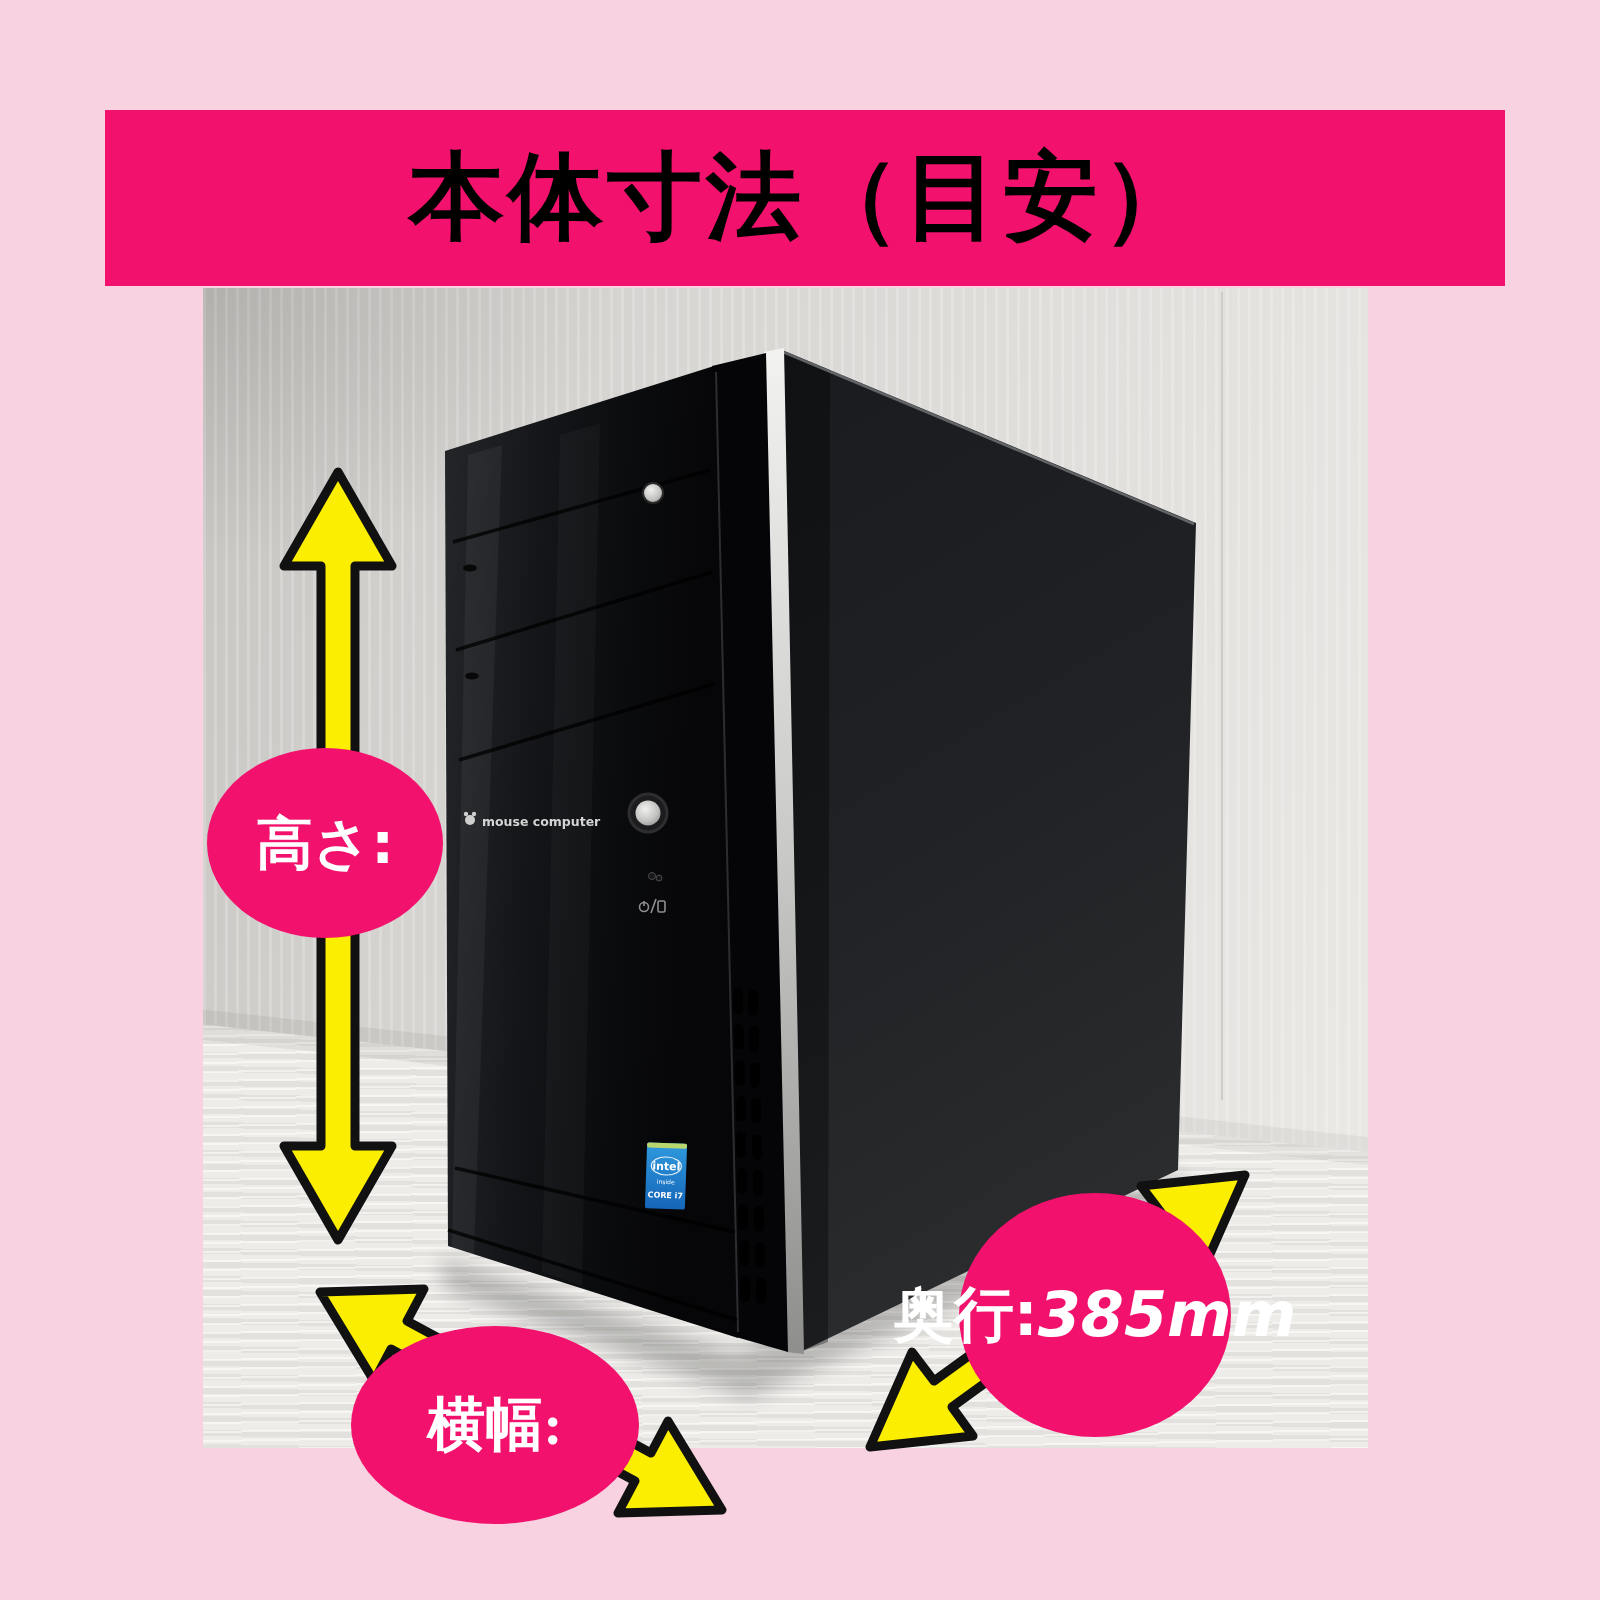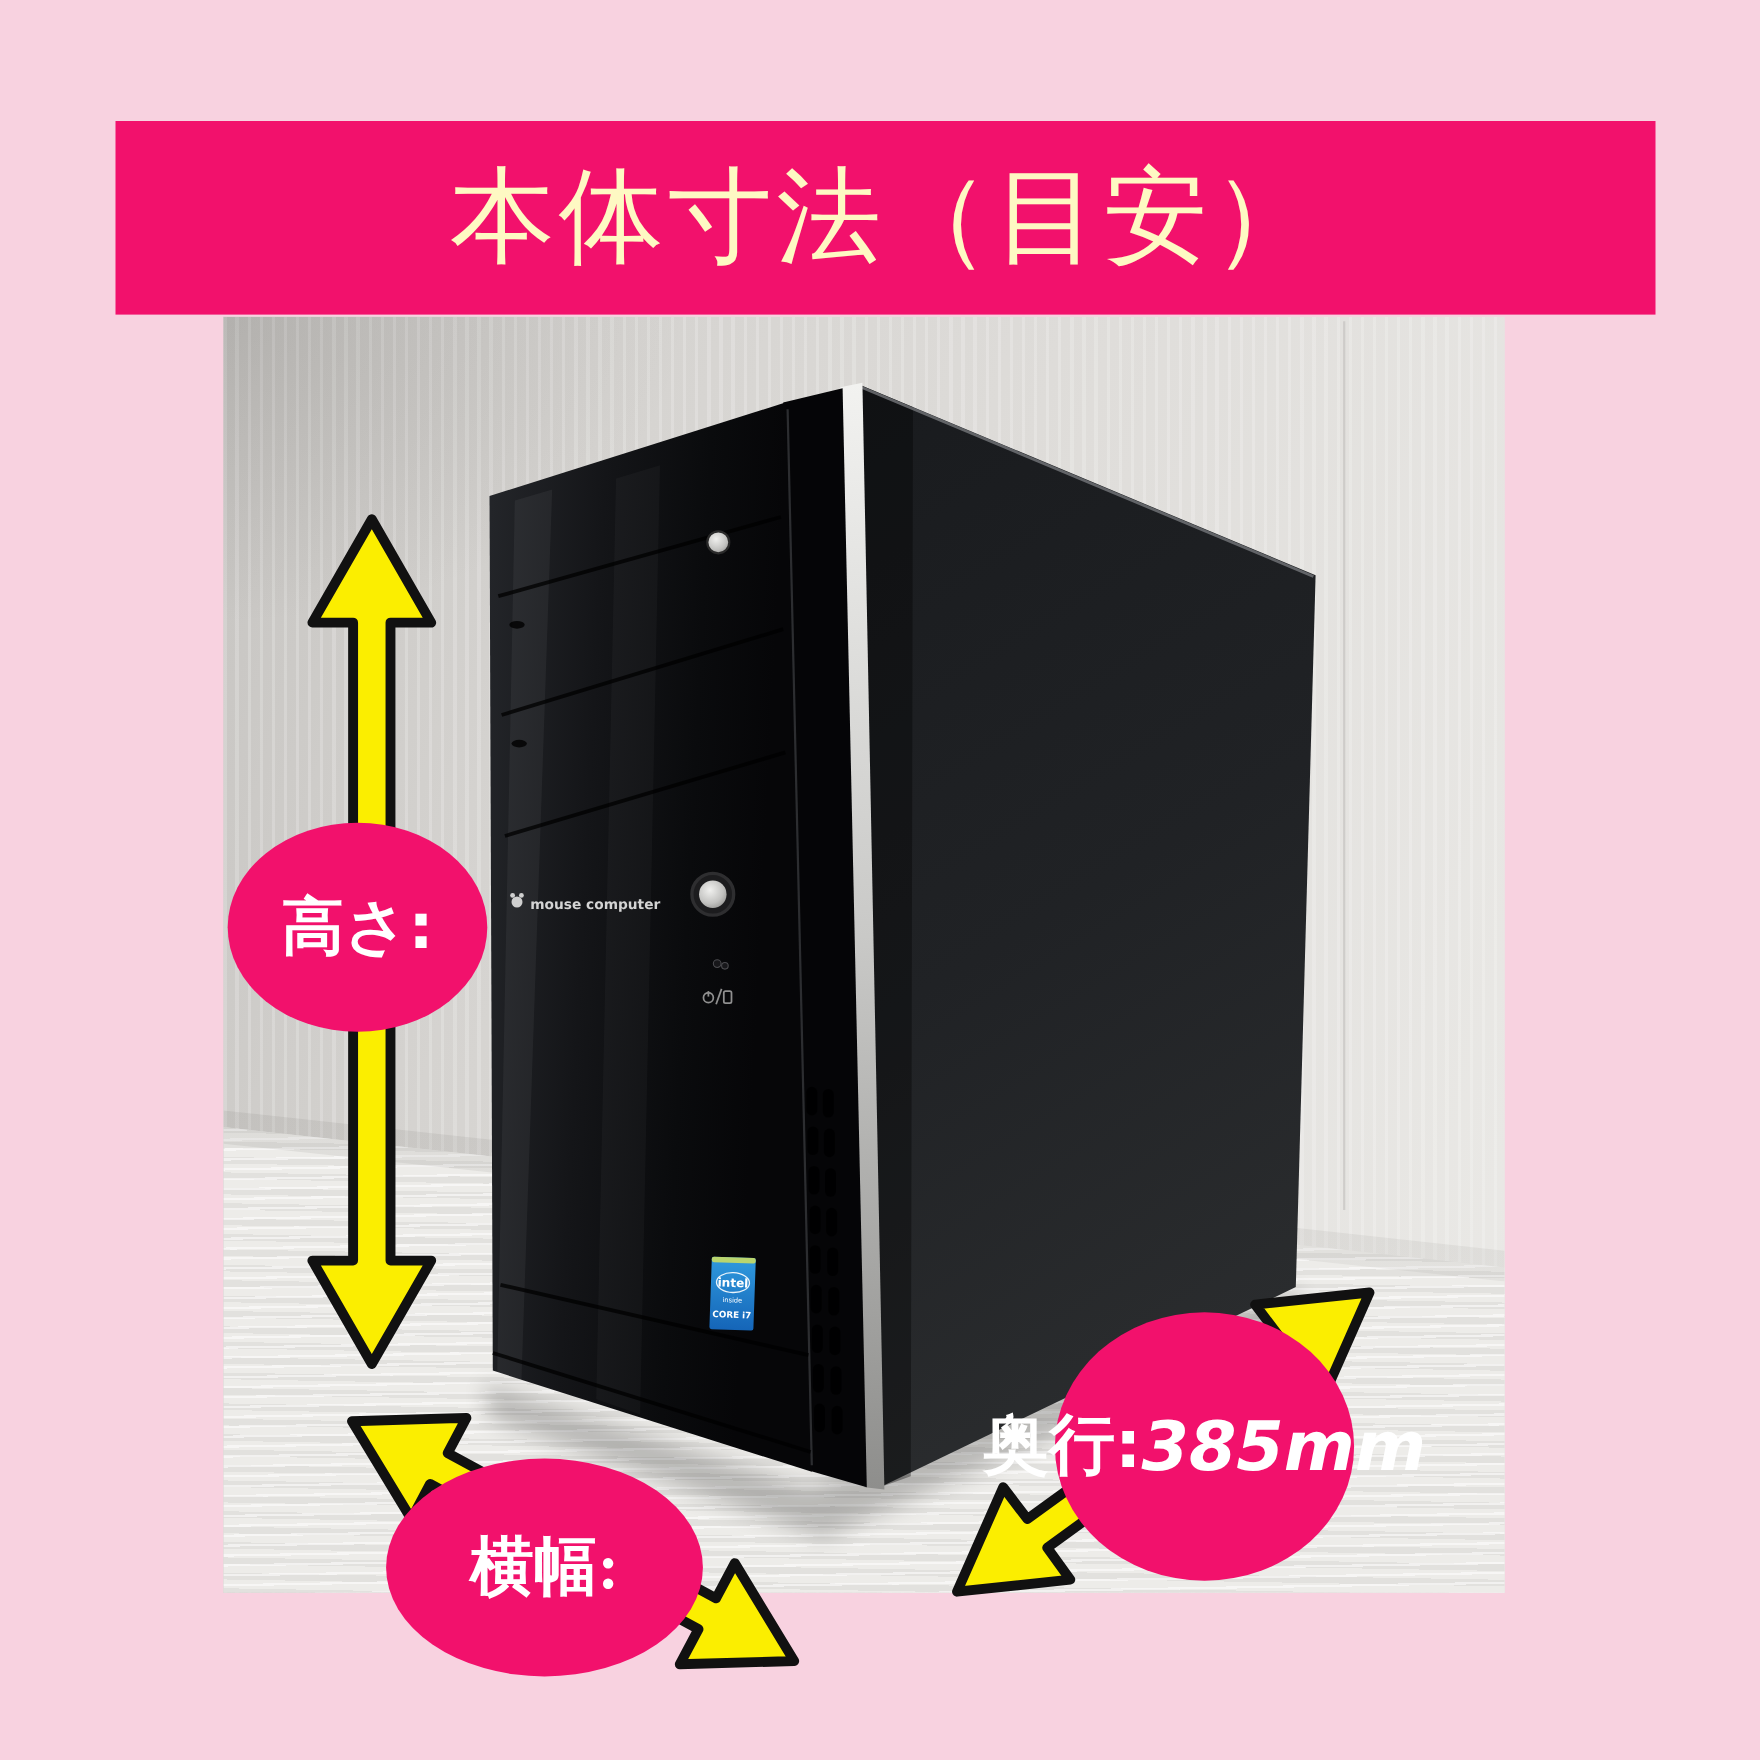--- a/index.html
+++ b/index.html
@@ -13,23 +13,23 @@
     background:#F8D2E0;
     overflow:hidden;
   }
   
   .banner{
     position:absolute;left:105px;top:110px;width:1400px;height:176px;
     background:#F2116C;
     display:flex;align-items:center;justify-content:center;
   }
   .banner-title{
-    color:#fef9c3;
+    color:#000000;
     font-size:95px;
-    font-weight:400;
+    font-weight:700;
     letter-spacing:4px;
     white-space:nowrap;
   }
   
   .photo{
     position:absolute;left:203px;top:288px;width:1165px;height:1160px;
     overflow:hidden;
     background:linear-gradient(105deg,#c6c4c1 0%,#d5d3d0 25%,#dfddda 55%,#ebeae7 100%);
   }
   .wall{

